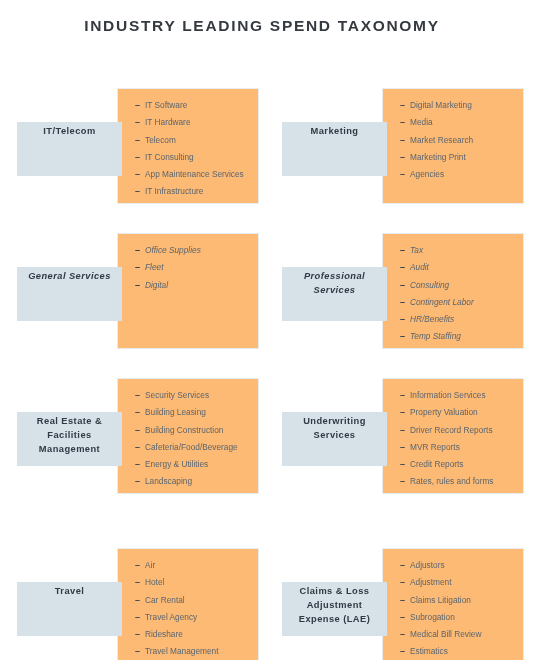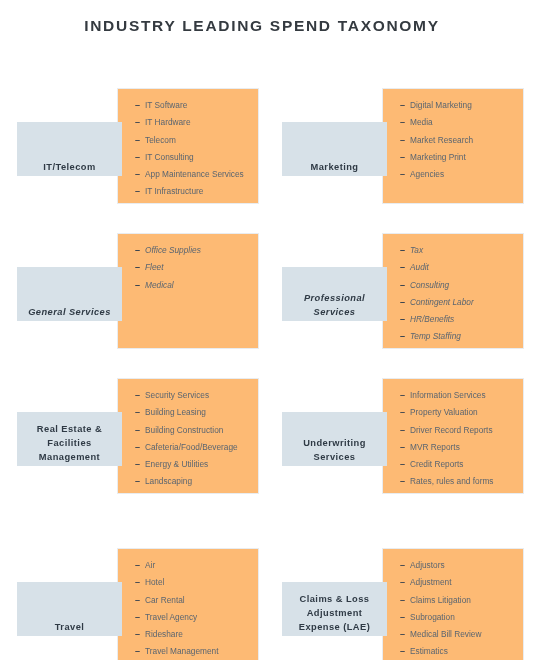--- a/index.html
+++ b/index.html
@@ -89,21 +89,21 @@
 
   
   .label-chip {
     position: absolute;
     left: 7px;
     top: 42px;
     width: 105px;
     height: 54px;
     background: #d7e1e8;
     display: flex;
-    align-items: flex-end;
+    align-items: flex-start;
     justify-content: center;
     text-align: center;
     box-sizing: border-box;
     padding: 2px 5px;
   }
 
   .label-text {
     font-size: 9.3px;
     font-weight: bold;
     letter-spacing: 0.45px;
@@ -147,21 +147,21 @@
         </div>
         <div class="label-chip">
           <span class="label-text">Marketing</span>
         </div>
       </div>
       <div class="group col-left row-2">
         <div class="list-panel">
           <ul class="list-items">
             <li class="list-item"><span class="dash">–</span><span>Office Supplies</span></li>
             <li class="list-item"><span class="dash">–</span><span>Fleet</span></li>
-            <li class="list-item"><span class="dash">–</span><span>Medical</span></li>
+            <li class="list-item"><span class="dash">–</span><span>Digital</span></li>
           </ul>
         </div>
         <div class="label-chip">
           <span class="label-text">General Services</span>
         </div>
       </div>
       <div class="group col-right row-2">
         <div class="list-panel">
           <ul class="list-items">
             <li class="list-item"><span class="dash">–</span><span>Tax</span></li>

